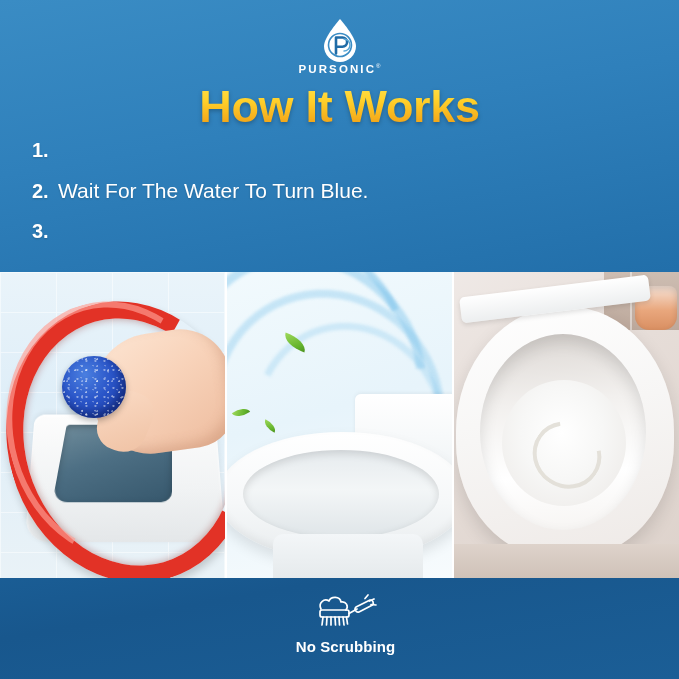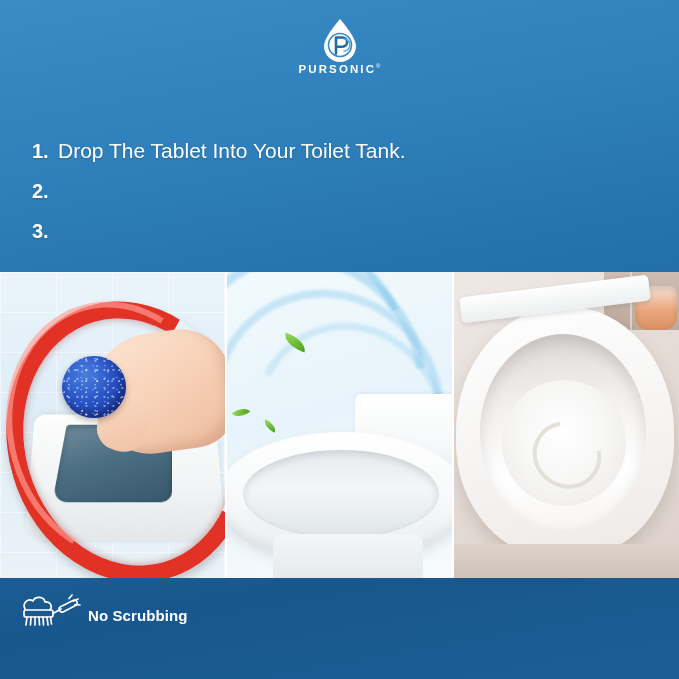--- a/index.html
+++ b/index.html
@@ -330,20 +330,21 @@
     left: 0; bottom: 0; width: 100%; height: 34px;
     background: linear-gradient(180deg, #ded3cb 0%, #cfc2b8 100%);
   }
 
   
   .footer {
     position: absolute;
     left: 12px; right: 0;
     top: 592px;
     display: flex;
+    flex-direction: column;
     align-items: center;
   }
   .footer-icon { width: 76px; height: 42px; }
   .footer-label {
     margin-top: 4px;
     color: #ffffff;
     font-size: 15px;
     font-weight: bold;
     letter-spacing: 0.1px;
   }
@@ -360,28 +361,29 @@
         <circle cx="20" cy="27" r="11.5" fill="none" stroke="#3a8cc4" stroke-width="1.6"></circle>
         <path d="M16 19.5 L16 35.5 M16 19.5 L22.5 19.5 A4.6 4.6 0 0 1 22.5 28.7 L16 28.7" fill="none" stroke="#1f6ba6" stroke-width="2.6" stroke-linecap="round" stroke-linejoin="round"></path>
         <path d="M24 21 A5.5 5.5 0 0 1 24 33" fill="none" stroke="#5aa7d6" stroke-width="1.5" stroke-linecap="round"></path>
       </svg>
     </div>
     <div class="brand-word">
       <span>PURSONIC</span><span class="brand-reg">®</span>
     </div>
   </div>
 
+  <div class="title">How It Works</div>
 
   <div class="steps">
     <div class="step">
       <span class="step-num">1.</span>
-      <span class="step-text">Drop The Tablet Into Your Toilet Tank.</span>
     </div>
     <div class="step">
       <span class="step-num">2.</span>
+      <span class="step-text">Wait For The Water To Turn Blue.</span>
     </div>
     <div class="step">
       <span class="step-num">3.</span>
     </div>
   </div>
 
   <div class="photo-strip">
 
     <div class="panel panel-1">
       <div class="p1-bg"></div>

